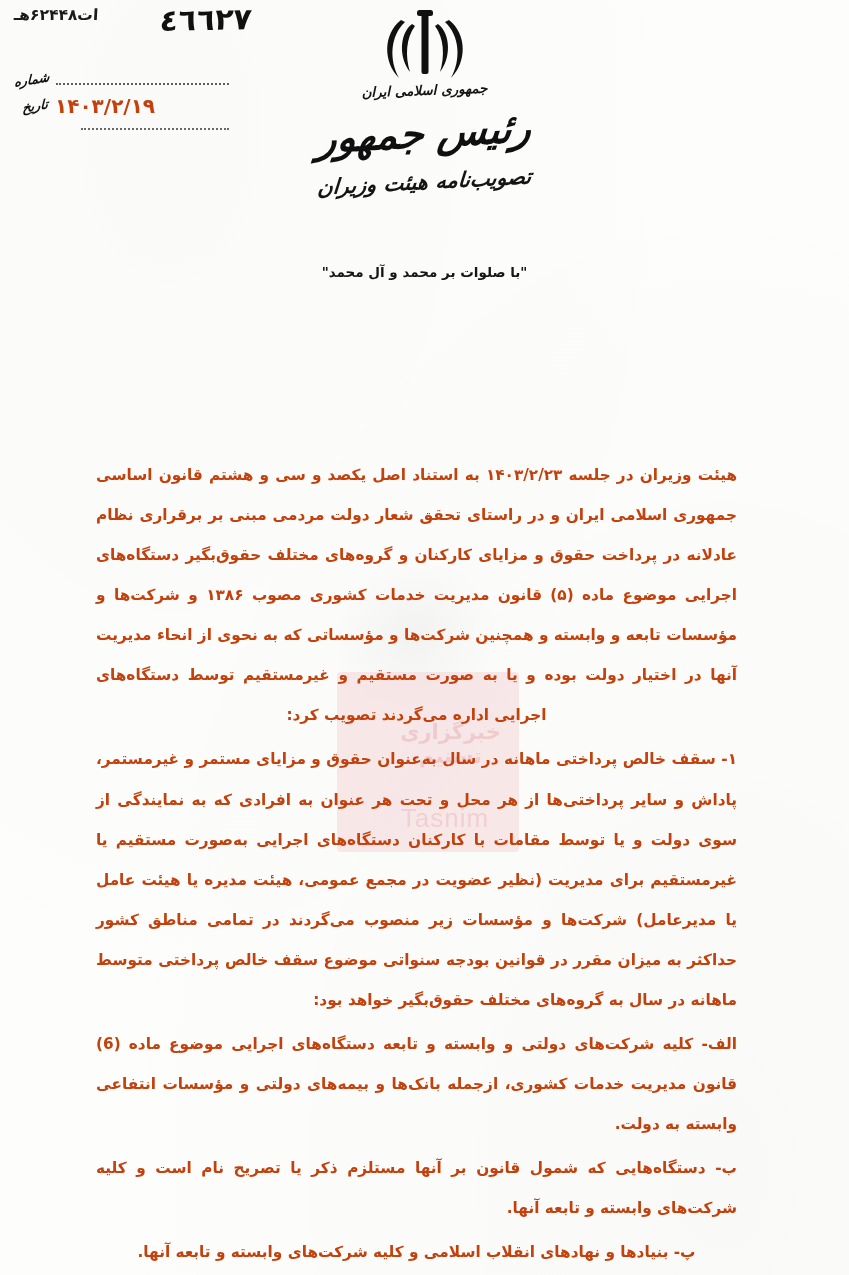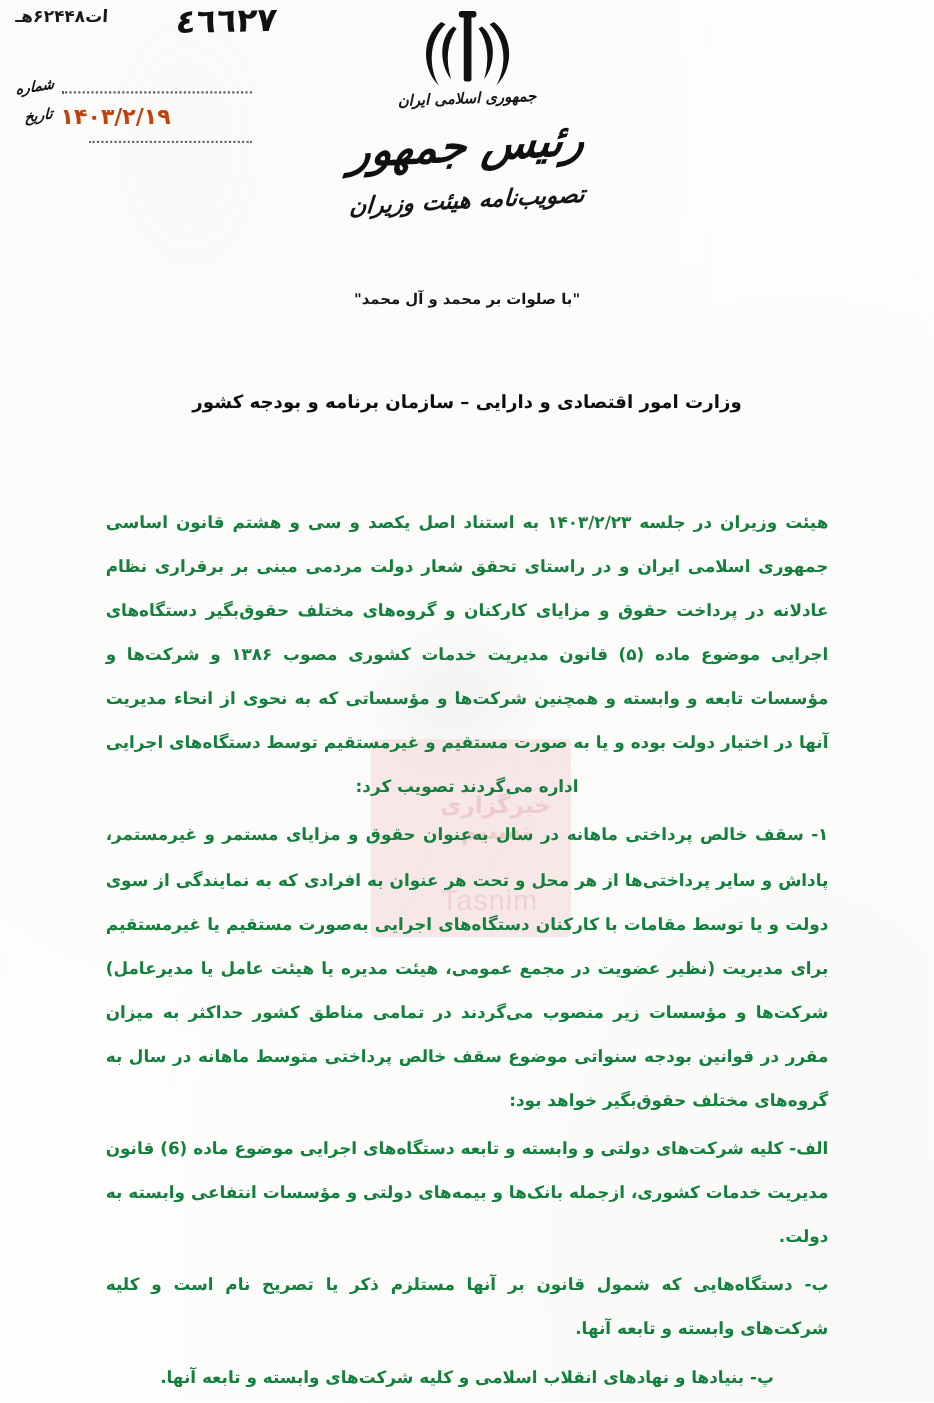--- a/index.html
+++ b/index.html
@@ -182,24 +182,24 @@
   .body {
     position: absolute;
     top: 455px;
     right: 96px;
     left: 96px;
     text-align: justify;
     text-align-last: right;
     direction: rtl;
   }
   .body p {
-    margin: 0 0 4px 0;
+    margin: 0 16px 4px 0;
     font-size: 15.3px;
     line-height: 2.62;
-    color: #15803d;
+    color: #c2410c;
     font-weight: 700;
     text-align: justify;
     text-align-last: right;
     letter-spacing: 0.1px;
   }
   .body p.center-last {
     text-align-last: center;
   }
   .body p.tight {
     margin-bottom: 0;
@@ -306,21 +306,20 @@
     <div class="emblem-caption">جمهوری اسلامی ایران</div>
     <div class="president-title">رئیس جمهور</div>
     <div class="doc-kind">تصویب‌نامه هیئت وزیران</div>
   </div>
 
   <div class="invocation">
     <div class="line2">"با صلوات بر محمد و آل محمد"</div>
   </div>
 
   <div class="addressees">
-    <div>وزارت امور اقتصادی و دارایی – سازمان برنامه و بودجه کشور</div>
   </div>
 
   <div class="ghost-mark"></div>
 
   <div class="watermark">
     <div class="wm-shape"></div>
     <div class="wm-fa">خبرگزاری تسنیم</div>
     <div class="wm-text">Tasnim</div>
   </div>
 

